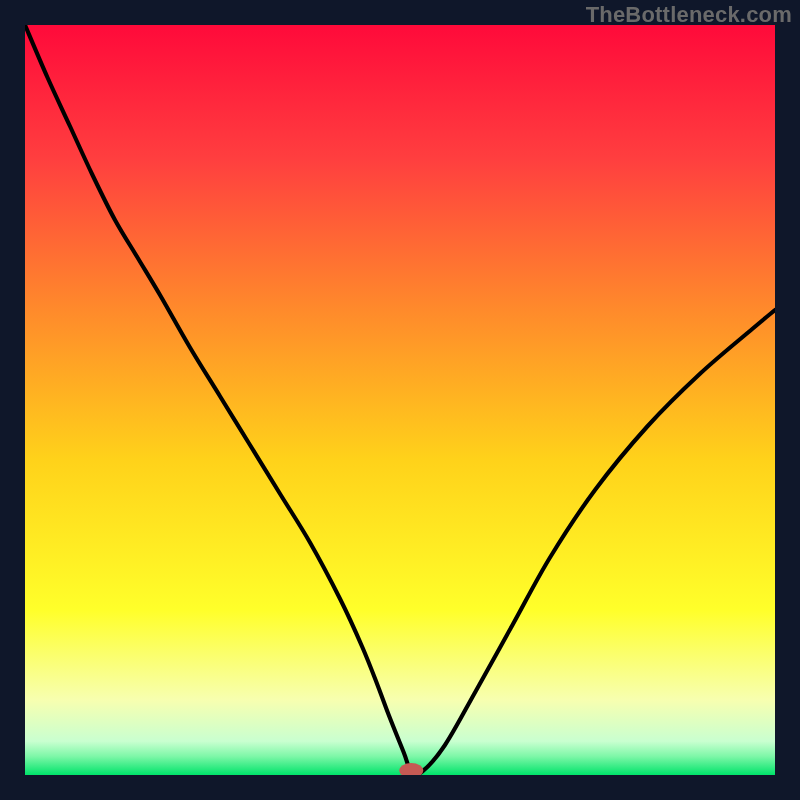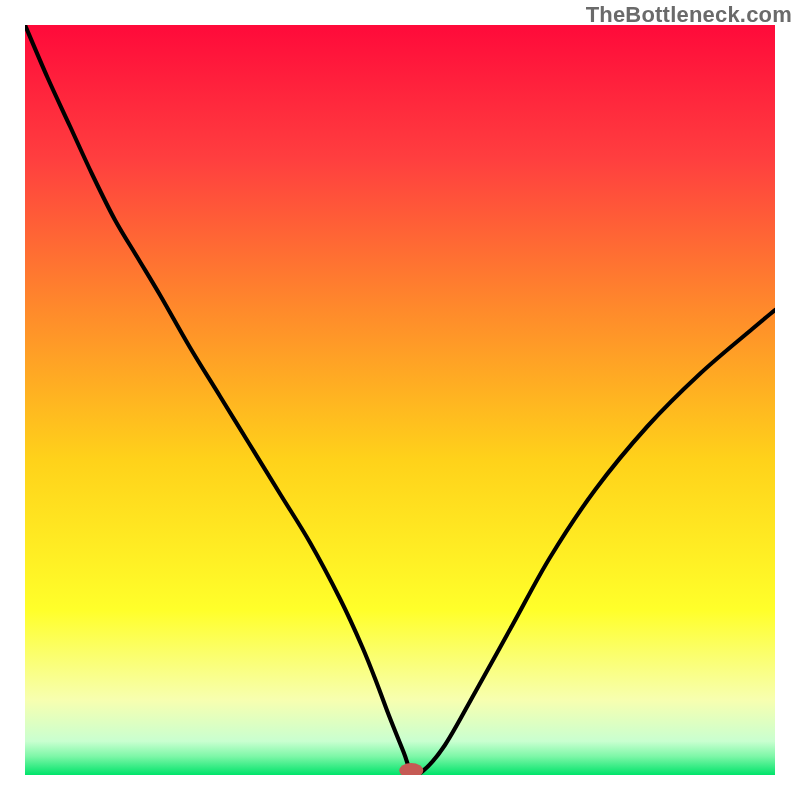--- a/index.html
+++ b/index.html
@@ -7,21 +7,21 @@
     padding: 0;
     width: 800px;
     height: 800px;
     background: #000;
     overflow: hidden;
   }
   .frame {
     position: relative;
     width: 800px;
     height: 800px;
-    background: #ffffff;
+    background: #0f172a;
   }
   .plot {
     position: absolute;
     left: 25px;
     top: 25px;
     width: 750px;
     height: 750px;
   }
   .watermark {
     position: absolute;

